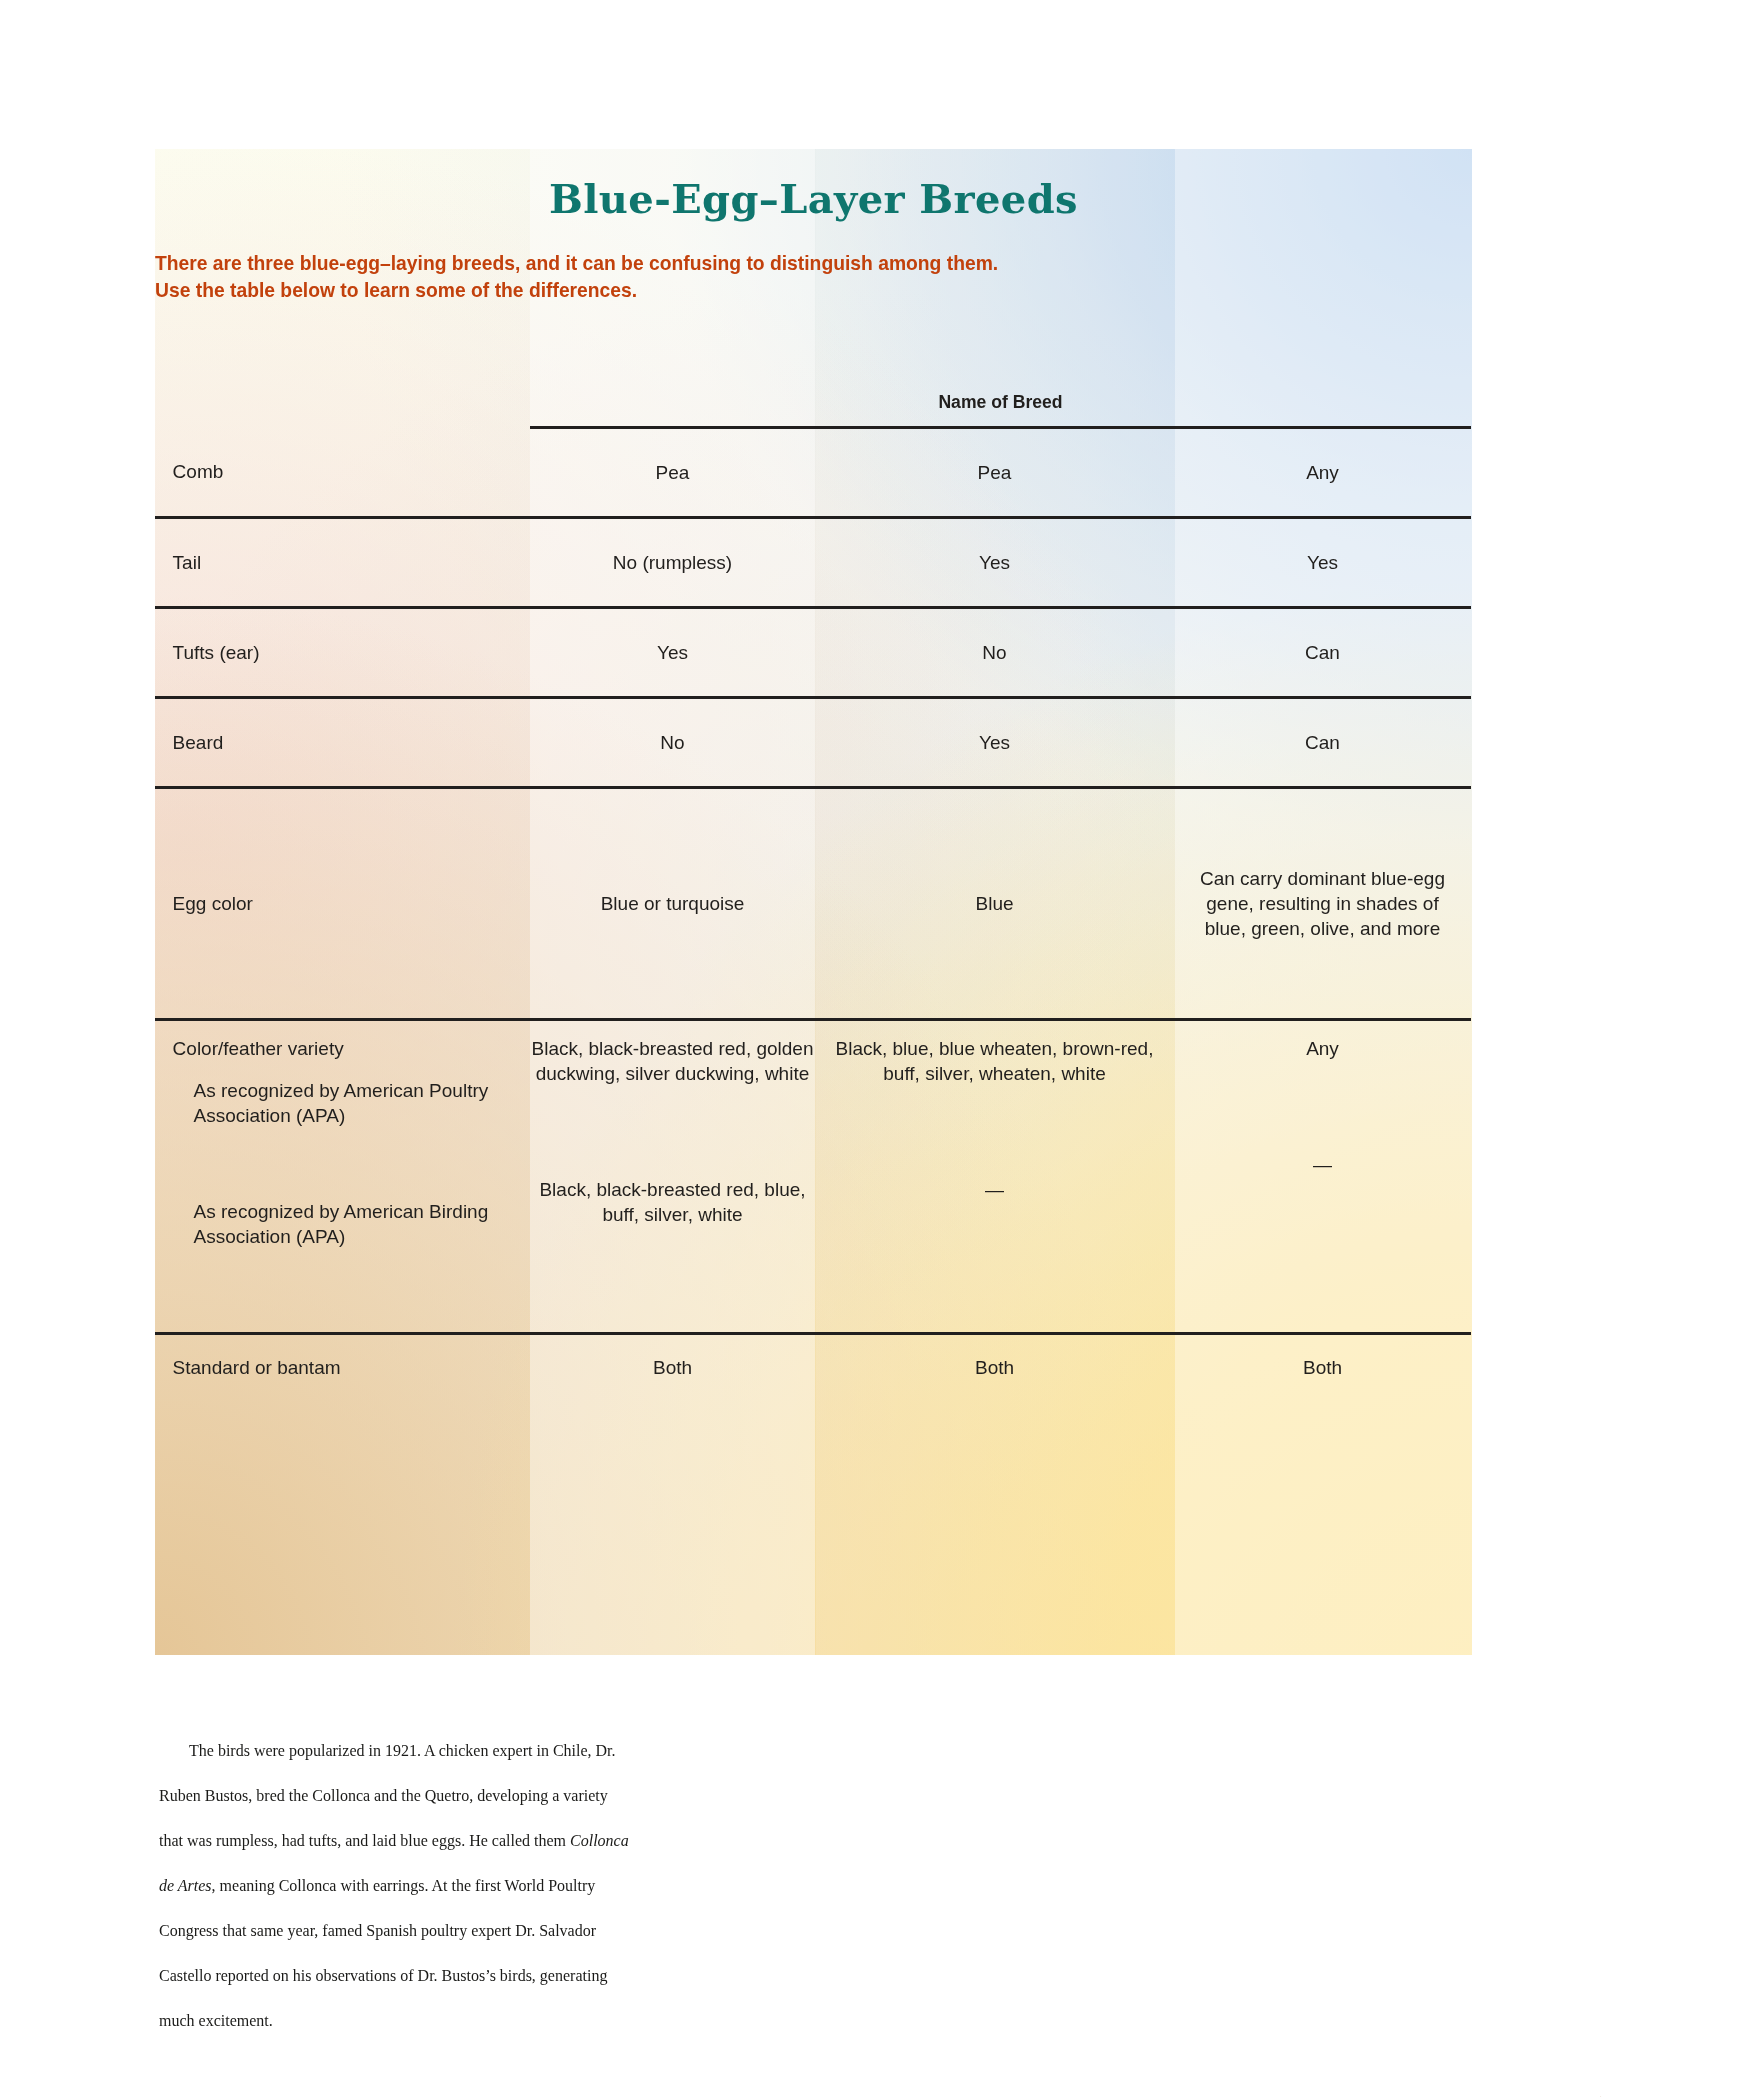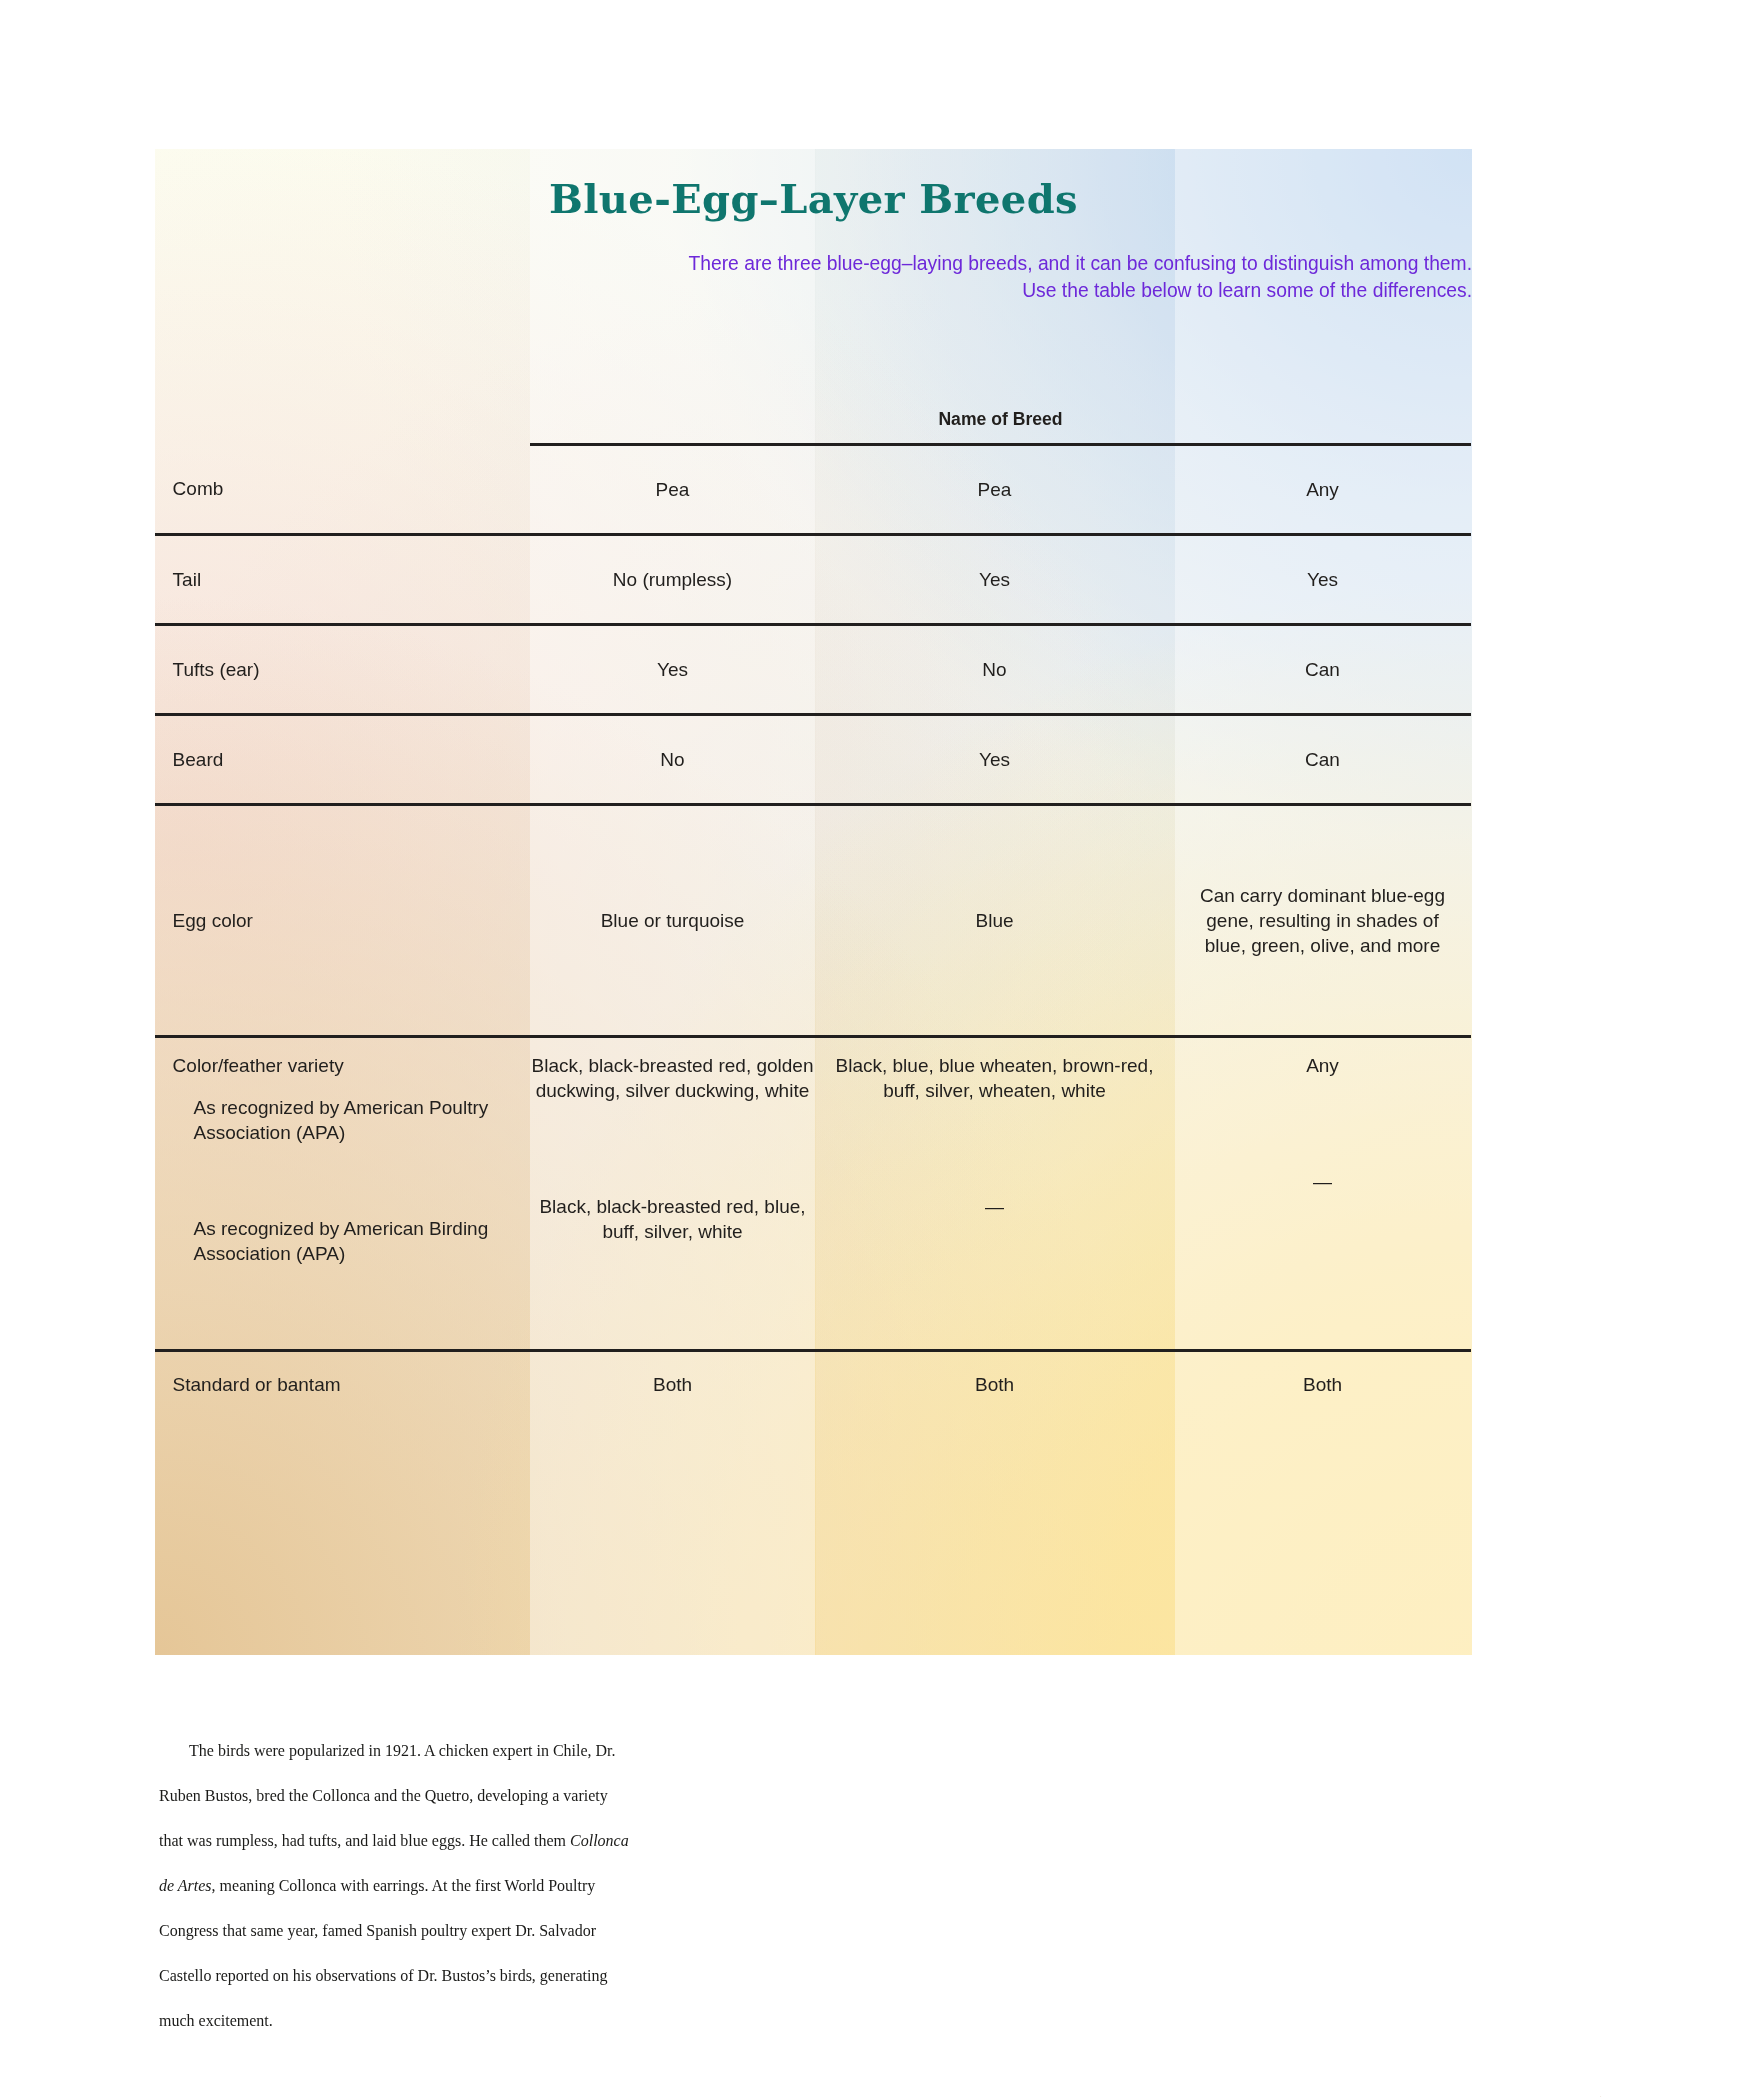--- a/index.html
+++ b/index.html
@@ -73,33 +73,34 @@
     font-family: "DejaVu Serif", serif;
     font-weight: bold;
     font-size: 40px;
     letter-spacing: 0.4px;
     color: #0f766e;
   }
   .subtitle {
     position: absolute;
     left: 0; right: 0;
     top: 101px;
-    text-align: right;
+    text-align: left;
     font-size: 19.3px;
     line-height: 27px;
-    color: #6d28d9;
+    color: #c2410c;
     font-family: "Liberation Sans", sans-serif;
+    font-weight: bold;
   }
   .subtitle span { display: block; }
 
   
   .tbl {
     position: absolute;
     left: 0;
-    top: 250px;
+    top: 233px;
     width: 1192px;
     border-collapse: collapse;
     table-layout: fixed;
   }
   .tbl col.c0 { width: 375px; }
   .tbl col.c1 { width: 285px; }
   .tbl col.c2 { width: 359px; }
   .tbl col.c3 { width: 297px; }
 
   .tbl td, .tbl th {

